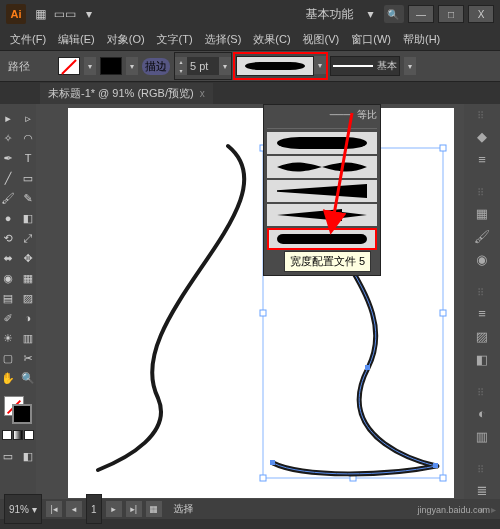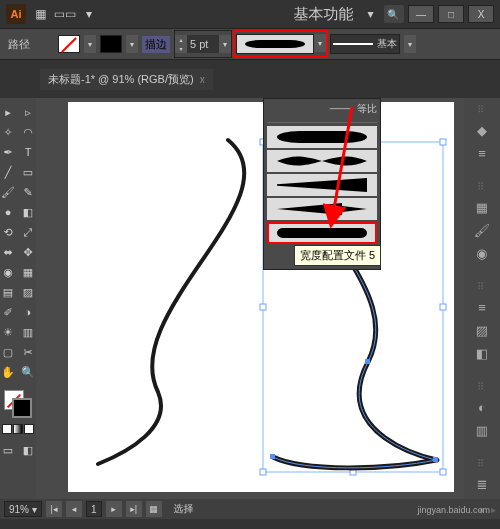--- a/index.html
+++ b/index.html
@@ -6,48 +6,48 @@
 body { background: #f0f0f0; width: 500px; height: 529px; overflow: hidden; position: relative; }
 .app { width: 500px; height: 529px; background: #333333; position: relative; }
 
 
 .titlebar { height: 28px; background: #333333; display: flex; align-items: center; padding: 0 6px; }
 .ai-logo { width: 20px; height: 20px; background: #3a2613; color: #ff7f18; display: flex; align-items: center; justify-content: center; font-size: 11px; font-weight: bold; border-radius: 2px; }
 .titlebar-icons { margin-left: 6px; display: flex; gap: 6px; }
 .tb-icon { width: 18px; height: 18px; display: flex; align-items: center; justify-content: center; color: #ccc; font-size: 12px; }
 .titlebar-right { margin-left: auto; display: flex; align-items: center; gap: 4px; }
 .search-wrap { display: flex; align-items: center; background: #444; height: 18px; padding: 0 4px; border-radius: 2px; }
-.label-txt { color: #ccc; font-size: 15px; margin: 0 4px; }
+.label-txt { color: #ccc; font-size: 12px; margin: 0 4px; }
 .win-btn { width: 26px; height: 18px; background: #555; color: #ccc; display: flex; align-items: center; justify-content: center; font-size: 10px; border: 1px solid #222; }
 
 
 .menubar { height: 22px; background: #333333; display: flex; align-items: center; padding: 0 4px; color: #ccc; font-size: 11px; }
 .menu-item { padding: 0 6px; cursor: pointer; }
 
 
 .controlbar { height: 32px; background: #474747; border-top: 1px solid #222; border-bottom: 1px solid #222; display: flex; align-items: center; padding: 0 8px; gap: 4px; position: relative; }
 .ctrl-label { color: #ccc; font-size: 11px; }
 .swatch { width: 22px; height: 18px; border: 1px solid #222; position: relative; background: #fff; }
 .swatch.noFill::after { content: ''; position: absolute; width: 100%; height: 2px; background: red; top: 50%; left: 0; transform: rotate(-45deg); }
 .swatch.black { background: #000; }
 .dd-arrow { width: 12px; height: 18px; background: #555; color: #ccc; display: flex; align-items: center; justify-content: center; font-size: 8px; }
-.stroke-label { background: #565683; color: #000; font-size: 11px; padding: 1px 3px; }
+.stroke-label { background: #565683; color: #000; font-size: 11px; padding: 1px 3px; border-radius: 8px; }
 .ptbox { display: flex; align-items: center; border: 1px solid #222; height: 28px; }
 .ptbox input { width: 32px; height: 18px; background: #333; color: #ccc; border: none; font-size: 11px; padding: 0 3px; }
 .spinner { width: 12px; display: flex; flex-direction: column; }
 .spinner div { height: 9px; background: #555; color: #ccc; font-size: 6px; display: flex; align-items: center; justify-content: center; }
 .profile-box { width: 78px; height: 20px; border: 1px solid #222; background: #ddd; display: flex; align-items: center; justify-content: center; position: relative; }
 .profile-shape { width: 60px; height: 8px; background: #000; border-radius: 50%/100%; }
 .brush-box { width: 70px; height: 20px; background: #333; border: 1px solid #222; display: flex; align-items: center; justify-content: center; position: relative; }
 .brush-line { width: 40px; height: 2px; background: #fff; }
 .brush-txt { color: #ccc; font-size: 10px; margin-left: 4px; }
 .redbox1 { position: absolute; border: 2px solid red; pointer-events: none; }
 
 
-.doctab-row { height: 38px; background: #333333; display: flex; align-items: center; padding-left: 40px; }
+.doctab-row { height: 22px; background: #333333; display: flex; align-items: center; padding-left: 40px; }
 .doctab { background: #3a3a3a; color: #ccc; font-size: 11px; padding: 3px 8px; display: flex; align-items: center; gap: 6px; }
 .doctab-close { color: #888; font-size: 10px; }
 
 
 .main { position: relative; height: 405px; display: flex; }
 
 
 .toolbar { width: 36px; background: #474747; display: flex; flex-direction: column; align-items: center; padding-top: 4px; gap: 0; }
 .tool-row { display: flex; }
 .tool { width: 18px; height: 18px; color: #ccc; display: flex; align-items: center; justify-content: center; font-size: 11px; margin: 1px; }
@@ -74,21 +74,21 @@
 .profile-panel .hdr { color: #ccc; font-size: 10px; text-align: right; border-bottom: 1px solid #666; padding-bottom: 6px; margin-bottom: 3px; }
 .profile-item { height: 22px; background: #ddd; margin-bottom: 2px; display: flex; align-items: center; justify-content: center; position: relative; }
 .p-shape { background: #000; }
 .redbox2 { border: 2px solid red; }
 
 
 .tooltip { position: absolute; background: #ffffe1; border: 1px solid #333; font-size: 11px; padding: 2px 5px; color: #000; z-index: 20; }
 
 
 .statusbar { position: absolute; bottom: 10px; left: 0; right: 0; height: 20px; background: #3f3f3f; display: flex; align-items: center; padding: 0 4px; gap: 4px; font-size: 10px; color: #ccc; }
-.sb-box { background: #333; border: 1px solid #222; padding: 1px 4px; height: 16px; display: flex; align-items: center; }
+.sb-box { background: #333; border: 1px solid #222; padding: 1px 4px; height: 30px; display: flex; align-items: center; }
 .nav-btn { width: 16px; height: 16px; background: #555; display: flex; align-items: center; justify-content: center; font-size: 9px; }
 
 
 .anno-arrow { position: absolute; z-index: 15; pointer-events: none; }
 
 
 .watermark { position: absolute; right: 10px; bottom: 14px; color: #bbb; font-size: 12px; z-index: 30; opacity: 0.85; text-align: right; }
 .watermark .big { font-size: 15px; font-weight: bold; letter-spacing: 1px; }
 .watermark .small { font-size: 9px; text-align: center; }
 </style>
@@ -109,20 +109,31 @@
       <span class="tb-icon">▾</span>
       <div class="search-wrap">
           <span style="color:#888;font-size:10px">🔍</span>
         </div>
       <div class="win-btn">—</div>
       <div class="win-btn">□</div>
       <div class="win-btn">X</div>
     </div>
   </div>
 
+  <div class="menubar">
+    <div class="menu-item">文件(F)</div>
+    <div class="menu-item">编辑(E)</div>
+    <div class="menu-item">对象(O)</div>
+    <div class="menu-item">文字(T)</div>
+    <div class="menu-item">选择(S)</div>
+    <div class="menu-item">效果(C)</div>
+    <div class="menu-item">视图(V)</div>
+    <div class="menu-item">窗口(W)</div>
+    <div class="menu-item">帮助(H)</div>
+  </div>
 
   <div class="controlbar">
     <span class="ctrl-label">路径</span>
     <div style="width:20px"></div>
     <div class="swatch noFill"></div>
     <div class="dd-arrow">▾</div>
     <div class="swatch black"></div>
     <div class="dd-arrow">▾</div>
     <span class="stroke-label">描边</span>
     <div class="ptbox">
@@ -274,21 +285,21 @@
         </div>
         <div class="profile-item redbox2">
             <div class="p-shape" style="width:90px;height:10px;border-radius:6px/50%"></div>
           </div>
         <div style="text-align:center;margin-top:4px">
           <span style="color:#888;font-size:10px">▦</span>
           <span style="color:#888;font-size:10px;margin-left:6px">🗑</span>
         </div>
       </div>
 
-      <div class="tooltip" style="left:258px;top:147px">宽度配置文件 5</div>
+      <div class="tooltip" style="left:248px;top:147px">宽度配置文件 5</div>
 
       <svg class="anno-arrow" style="left:286px;top:4px" width="50" height="130">
         <defs>
             <marker id="ah" markerWidth="8" markerHeight="8" refX="5" refY="4" orient="auto">
               <polygon points="0 0, 8 4, 0 8" fill="red"></polygon>
             </marker>
           </defs>
         <line x1="30" y1="5" x2="10" y2="118" stroke="red" stroke-width="3" marker-end="url(#ah)"></line>
       </svg>
     </div>

